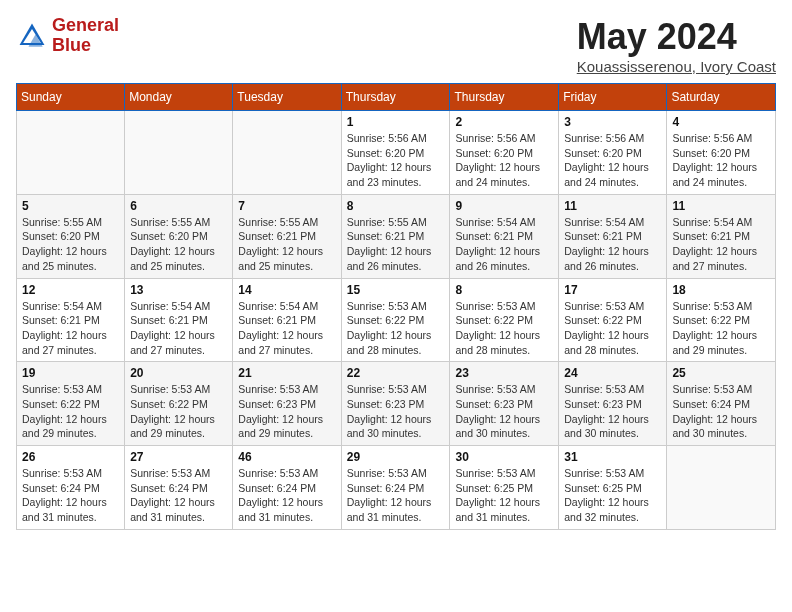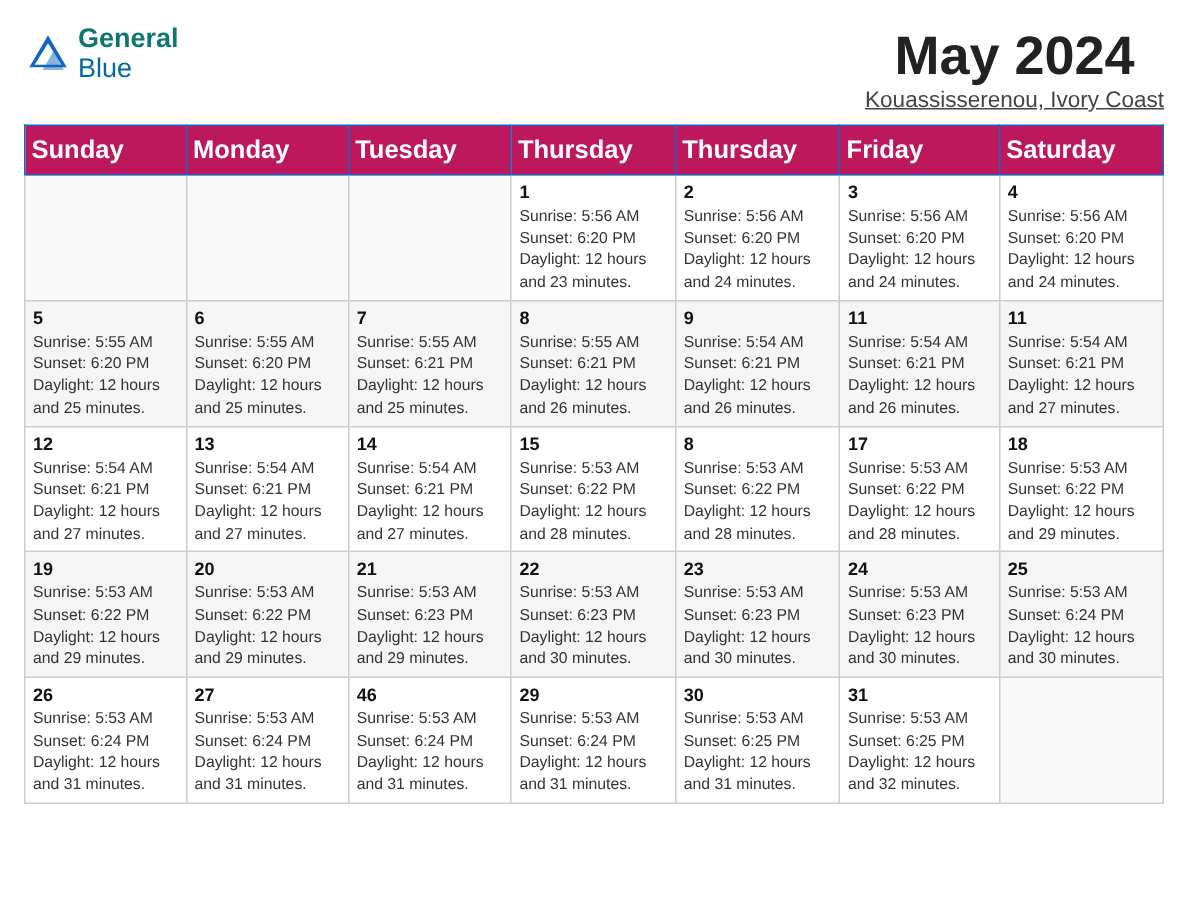--- a/index.html
+++ b/index.html
@@ -22,56 +22,56 @@
       gap: 4px;
     }
     .logo-text {
       display: flex;
       flex-direction: column;
       line-height: 1.1;
     }
     .logo-general {
       font-size: 18px;
       font-weight: bold;
-      color: #0f766e;
+      color: #b91c1c;
     }
     .logo-blue {
       font-size: 18px;
-      font-weight: normal;
-      color: #0369a1;
+      font-weight: bold;
+      color: #b91c1c;
     }
     .logo-icon {
       width: 32px;
       height: 32px;
     }
     .title-block {
-      text-align: center;
+      text-align: left;
     }
     .cal-title {
       font-size: 36px;
       font-weight: bold;
       color: #222;
     }
     .cal-subtitle {
       font-size: 15px;
       color: #444;
       text-decoration: underline;
     }
     table {
       width: 100%;
       border-collapse: collapse;
       font-size: 11px;
     }
     thead tr th {
-      background: #be185d;
+      background: #c2410c;
       color: #fff;
       padding: 6px 4px;
       text-align: left;
-      font-size: 17px;
-      font-weight: bold;
+      font-size: 12px;
+      font-weight: normal;
       border: 1px solid #1565c0;
     }
     tbody tr td {
       border: 1px solid #ccc;
       vertical-align: top;
       padding: 4px 5px;
       height: 80px;
       width: 113px;
       background: #fff;
     }

